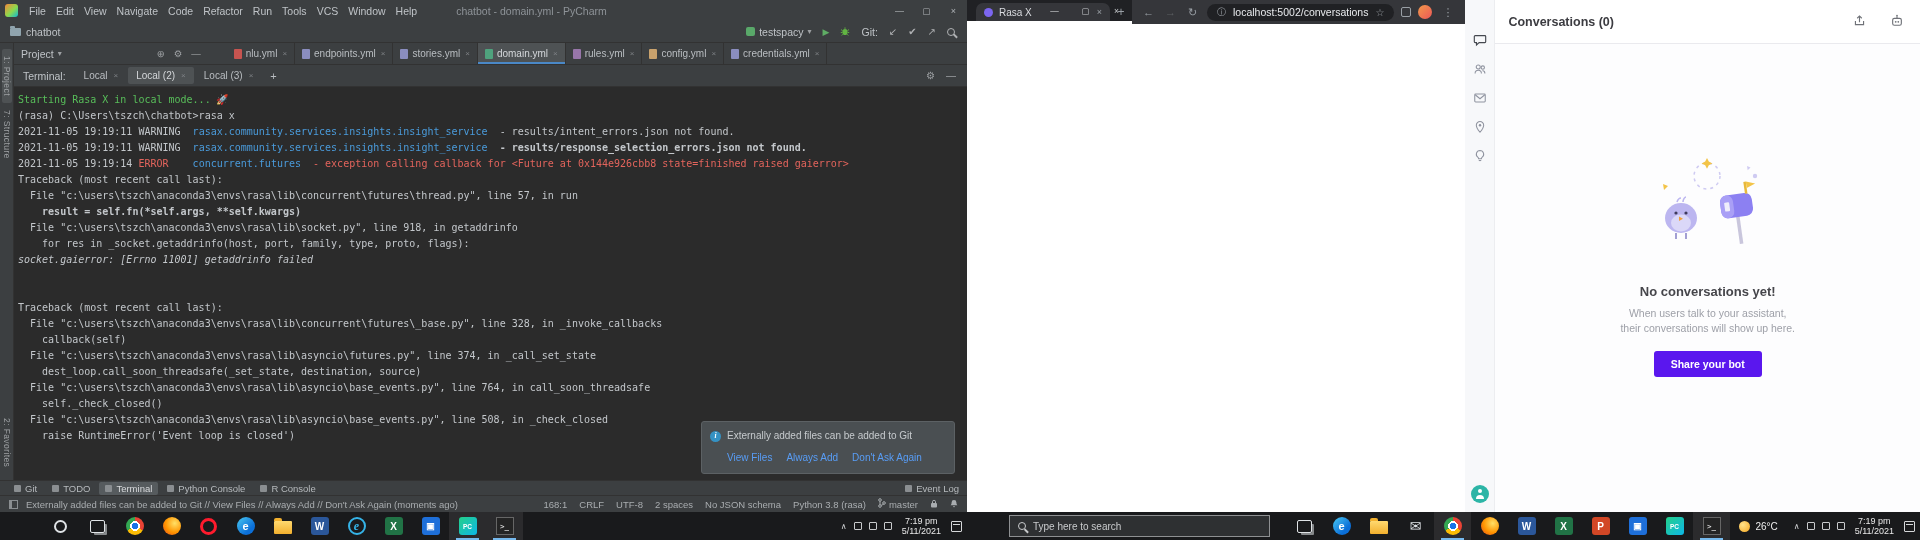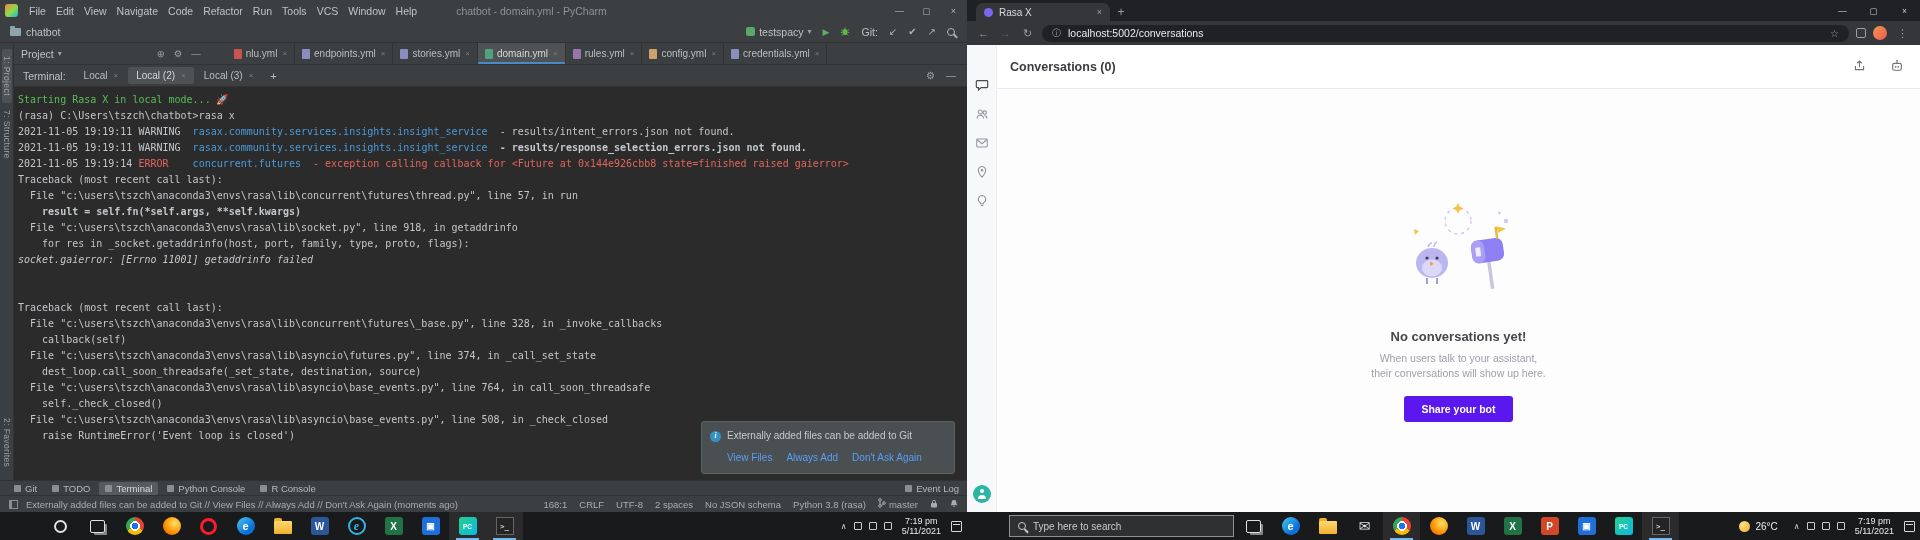--- a/index.html
+++ b/index.html
@@ -92,32 +92,32 @@
   .app-folder{width:18px;height:13px;background:linear-gradient(#FFD970,#F2B02E);border-radius:1px;position:relative;margin-top:3px}
   .app-folder::before{content:'';position:absolute;top:-3px;left:0;width:8px;height:3px;background:#F2B02E;border-radius:2px 2px 0 0}
   .app-word{width:18px;height:18px;border-radius:3px;background:#2B579A}
   .app-excel{width:18px;height:18px;border-radius:3px;background:#217346}
   .app-ppt{width:18px;height:18px;border-radius:3px;background:#D24726}
   .app-ie{width:18px;height:18px;border-radius:50%;border:2px solid #35B3E7;color:#35B3E7;font-style:italic;font-family:"Liberation Serif",serif;font-size:12px}
   .app-photos{width:18px;height:18px;border-radius:3px;background:#1E6FD9;font-size:9px}
   .app-pycharm{width:18px;height:18px;border-radius:3px;background:linear-gradient(135deg,#24D089,#0DB7E8);font-size:6.5px}
   .app-terminal{width:18px;height:18px;background:#242424;border:1px solid #666;font-size:7.5px;color:#ddd;font-family:"DejaVu Sans Mono",monospace}
   .app-mail{color:#DFE3E6;font-size:14px;font-weight:normal}
-  .tb-search{width:225px;margin:3px 1px 3px 0;border:1px solid #8E9092;background:#2E3032;display:flex;align-items:center;gap:7px;padding:0 8px;font-size:10px;color:#C9CBCD;flex:none}
+  .tb-search{width:261px;margin:3px 16px 3px 0;border:1px solid #8E9092;background:#2E3032;display:flex;align-items:center;gap:7px;padding:0 8px;font-size:10px;color:#C9CBCD;flex:none}
   .tb-tray{margin-left:auto;display:flex;align-items:center;gap:7px;padding-right:5px}
   .tray-chev{font-size:8px;color:#D5D7D9}
   .tray-sq{width:8px;height:8px;border:1px solid #C9CBCD;border-radius:1px}
   .tb-clock{font-size:9px;line-height:10.5px;text-align:center;color:#E8E8E8;padding:0 3px}
   .tb-notif{width:11px;height:11px;border:1px solid #D5D7D9;border-radius:1px;position:relative}
   .tb-notif::before{content:'';position:absolute;left:1px;right:1px;top:2px;height:1px;background:#D5D7D9}
   .tb-weather{display:flex;align-items:center;gap:5px;font-size:10px;color:#ECECEC;padding:0 9px}
   .weather-ic{width:11px;height:11px;border-radius:50%;background:radial-gradient(circle at 35% 35%,#FFE28A,#F6A821)}
 
   
-  .browser{position:absolute;left:0;right:0;top:0;bottom:28px;display:flex;flex-direction:column;background:#fff}
+  .browser{position:absolute;left:0;right:0;top:0;bottom:28px;display:flex;flex-direction:row;background:#fff}
   .br-tabstrip{height:21px;background:#202124;display:flex;align-items:flex-end;padding-left:9px;flex:none;position:relative}
   .br-tab{width:134px;height:18px;background:#35363A;border-radius:7px 7px 0 0;display:flex;align-items:center;gap:6px;padding:0 8px;font-size:10px;color:#DADCE0}
   .br-fav{width:9px;height:9px;border-radius:50%;background:#7C66F0;flex:none}
   .br-tab-close{margin-left:auto;font-size:9px;color:#9AA0A6}
   .br-newtab{width:22px;height:18px;display:flex;align-items:center;justify-content:center;color:#9AA0A6;font-size:12px}
   .br-wincontrols{position:absolute;right:0;top:0;height:21px;display:flex}
   .br-cbtn{width:31px;display:flex;align-items:center;justify-content:center;font-size:8.5px;color:#C7CACD}
   .br-toolbar{height:24px;background:#35363A;display:flex;align-items:center;gap:7px;padding:0 9px;flex:none}
   .nav-ic{width:15px;text-align:center;color:#9AA0A6;font-size:11px;flex:none}
   .nav-ic.dim{color:#5C6063}

